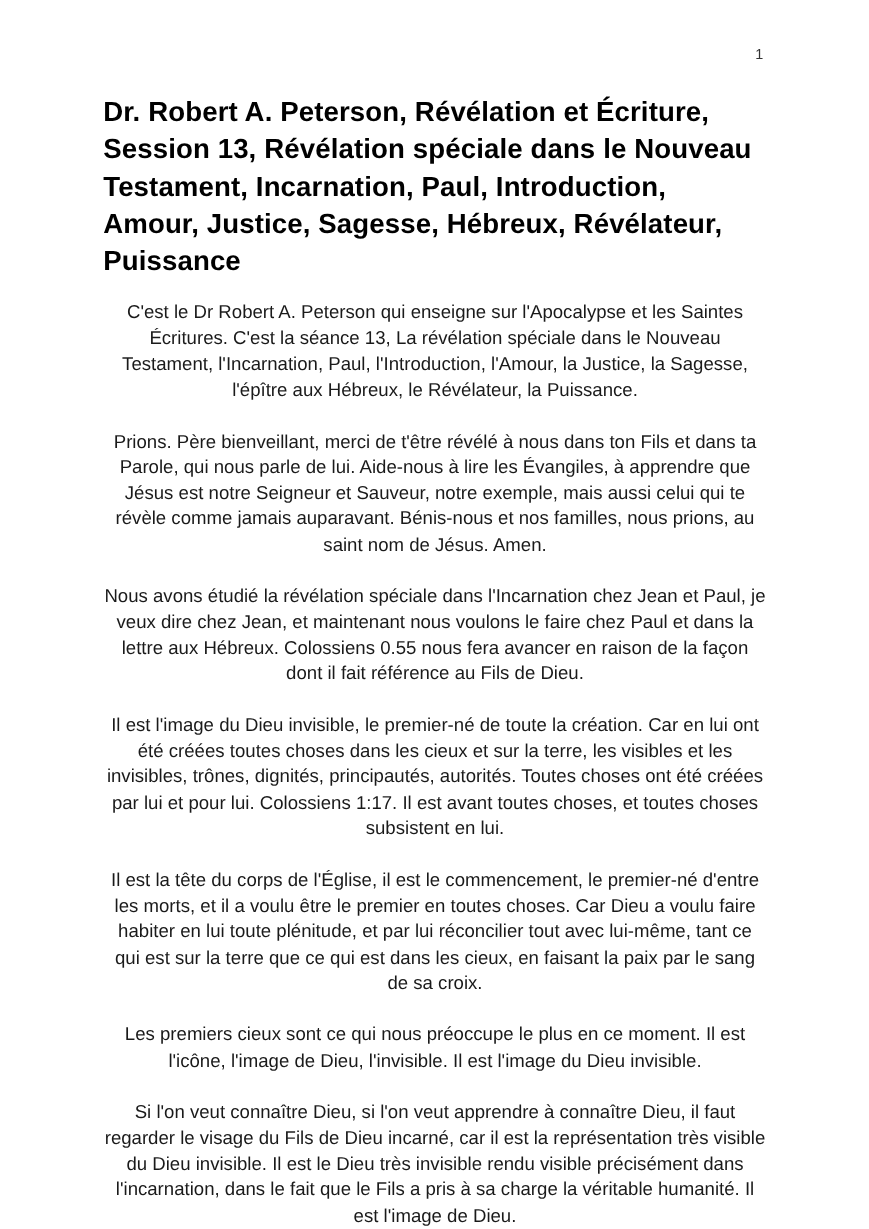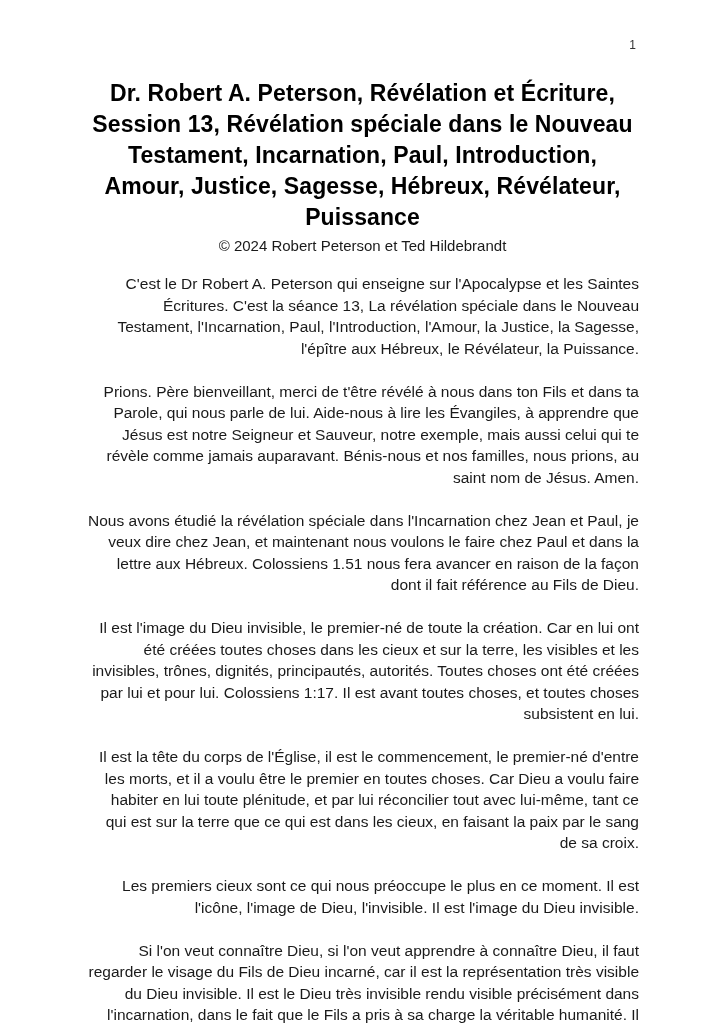--- a/index.html
+++ b/index.html
@@ -24,57 +24,55 @@
     font-size: 12px;
     color: #333333;
   }
   .content {
     padding: 78px 85px 0 86px;
   }
   .doc-title {
     font-size: 23px;
     font-weight: bold;
     color: #000000;
-    text-align: center;
     line-height: 31px;
     letter-spacing: 0.1px;
   }
   .doc-copyright {
     font-size: 15px;
     color: #1a1a1a;
     text-align: center;
     line-height: 20px;
     margin-top: 3px;
   }
   .doc-body {
     margin-top: 17px;
   }
   .doc-body p {
     font-size: 15.5px;
     line-height: 21.5px;
     color: #1a1a1a;
     margin-bottom: 21.5px;
-    text-align: right;
+    text-align: center;
   }
 </style>
 </head>
 <body>
 
 <div class="page">
   <div class="page-number">1</div>
 
   <div class="content">
     <h1 class="doc-title">Dr. Robert A. Peterson, Révélation et Écriture, Session 13, Révélation spéciale dans le Nouveau Testament, Incarnation, Paul, Introduction, Amour, Justice, Sagesse, Hébreux, Révélateur, Puissance</h1>
 
-    <div class="doc-copyright">© 2024 Robert Peterson et Ted Hildebrandt</div>
 
     <div class="doc-body">
       <p>C'est le Dr Robert A. Peterson qui enseigne sur l'Apocalypse et les Saintes Écritures. C'est la séance 13, La révélation spéciale dans le Nouveau Testament, l'Incarnation, Paul, l'Introduction, l'Amour, la Justice, la Sagesse, l'épître aux Hébreux, le Révélateur, la Puissance.</p>
       <p>Prions. Père bienveillant, merci de t'être révélé à nous dans ton Fils et dans ta Parole, qui nous parle de lui. Aide-nous à lire les Évangiles, à apprendre que Jésus est notre Seigneur et Sauveur, notre exemple, mais aussi celui qui te révèle comme jamais auparavant. Bénis-nous et nos familles, nous prions, au saint nom de Jésus. Amen.</p>
-      <p>Nous avons étudié la révélation spéciale dans l'Incarnation chez Jean et Paul, je veux dire chez Jean, et maintenant nous voulons le faire chez Paul et dans la lettre aux Hébreux. Colossiens 1.51 nous fera avancer en raison de la façon dont il fait référence au Fils de Dieu.</p>
+      <p>Nous avons étudié la révélation spéciale dans l'Incarnation chez Jean et Paul, je veux dire chez Jean, et maintenant nous voulons le faire chez Paul et dans la lettre aux Hébreux. Colossiens 0.55 nous fera avancer en raison de la façon dont il fait référence au Fils de Dieu.</p>
       <p>Il est l'image du Dieu invisible, le premier-né de toute la création. Car en lui ont été créées toutes choses dans les cieux et sur la terre, les visibles et les invisibles, trônes, dignités, principautés, autorités. Toutes choses ont été créées par lui et pour lui. Colossiens 1:17. Il est avant toutes choses, et toutes choses subsistent en lui.</p>
       <p>Il est la tête du corps de l'Église, il est le commencement, le premier-né d'entre les morts, et il a voulu être le premier en toutes choses. Car Dieu a voulu faire habiter en lui toute plénitude, et par lui réconcilier tout avec lui-même, tant ce qui est sur la terre que ce qui est dans les cieux, en faisant la paix par le sang de sa croix.</p>
       <p>Les premiers cieux sont ce qui nous préoccupe le plus en ce moment. Il est l'icône, l'image de Dieu, l'invisible. Il est l'image du Dieu invisible.</p>
       <p>Si l'on veut connaître Dieu, si l'on veut apprendre à connaître Dieu, il faut regarder le visage du Fils de Dieu incarné, car il est la représentation très visible du Dieu invisible. Il est le Dieu très invisible rendu visible précisément dans l'incarnation, dans le fait que le Fils a pris à sa charge la véritable humanité. Il est l'image de Dieu.</p>
 
     </div>
   </div>
 </div>
 
 </body></html>

